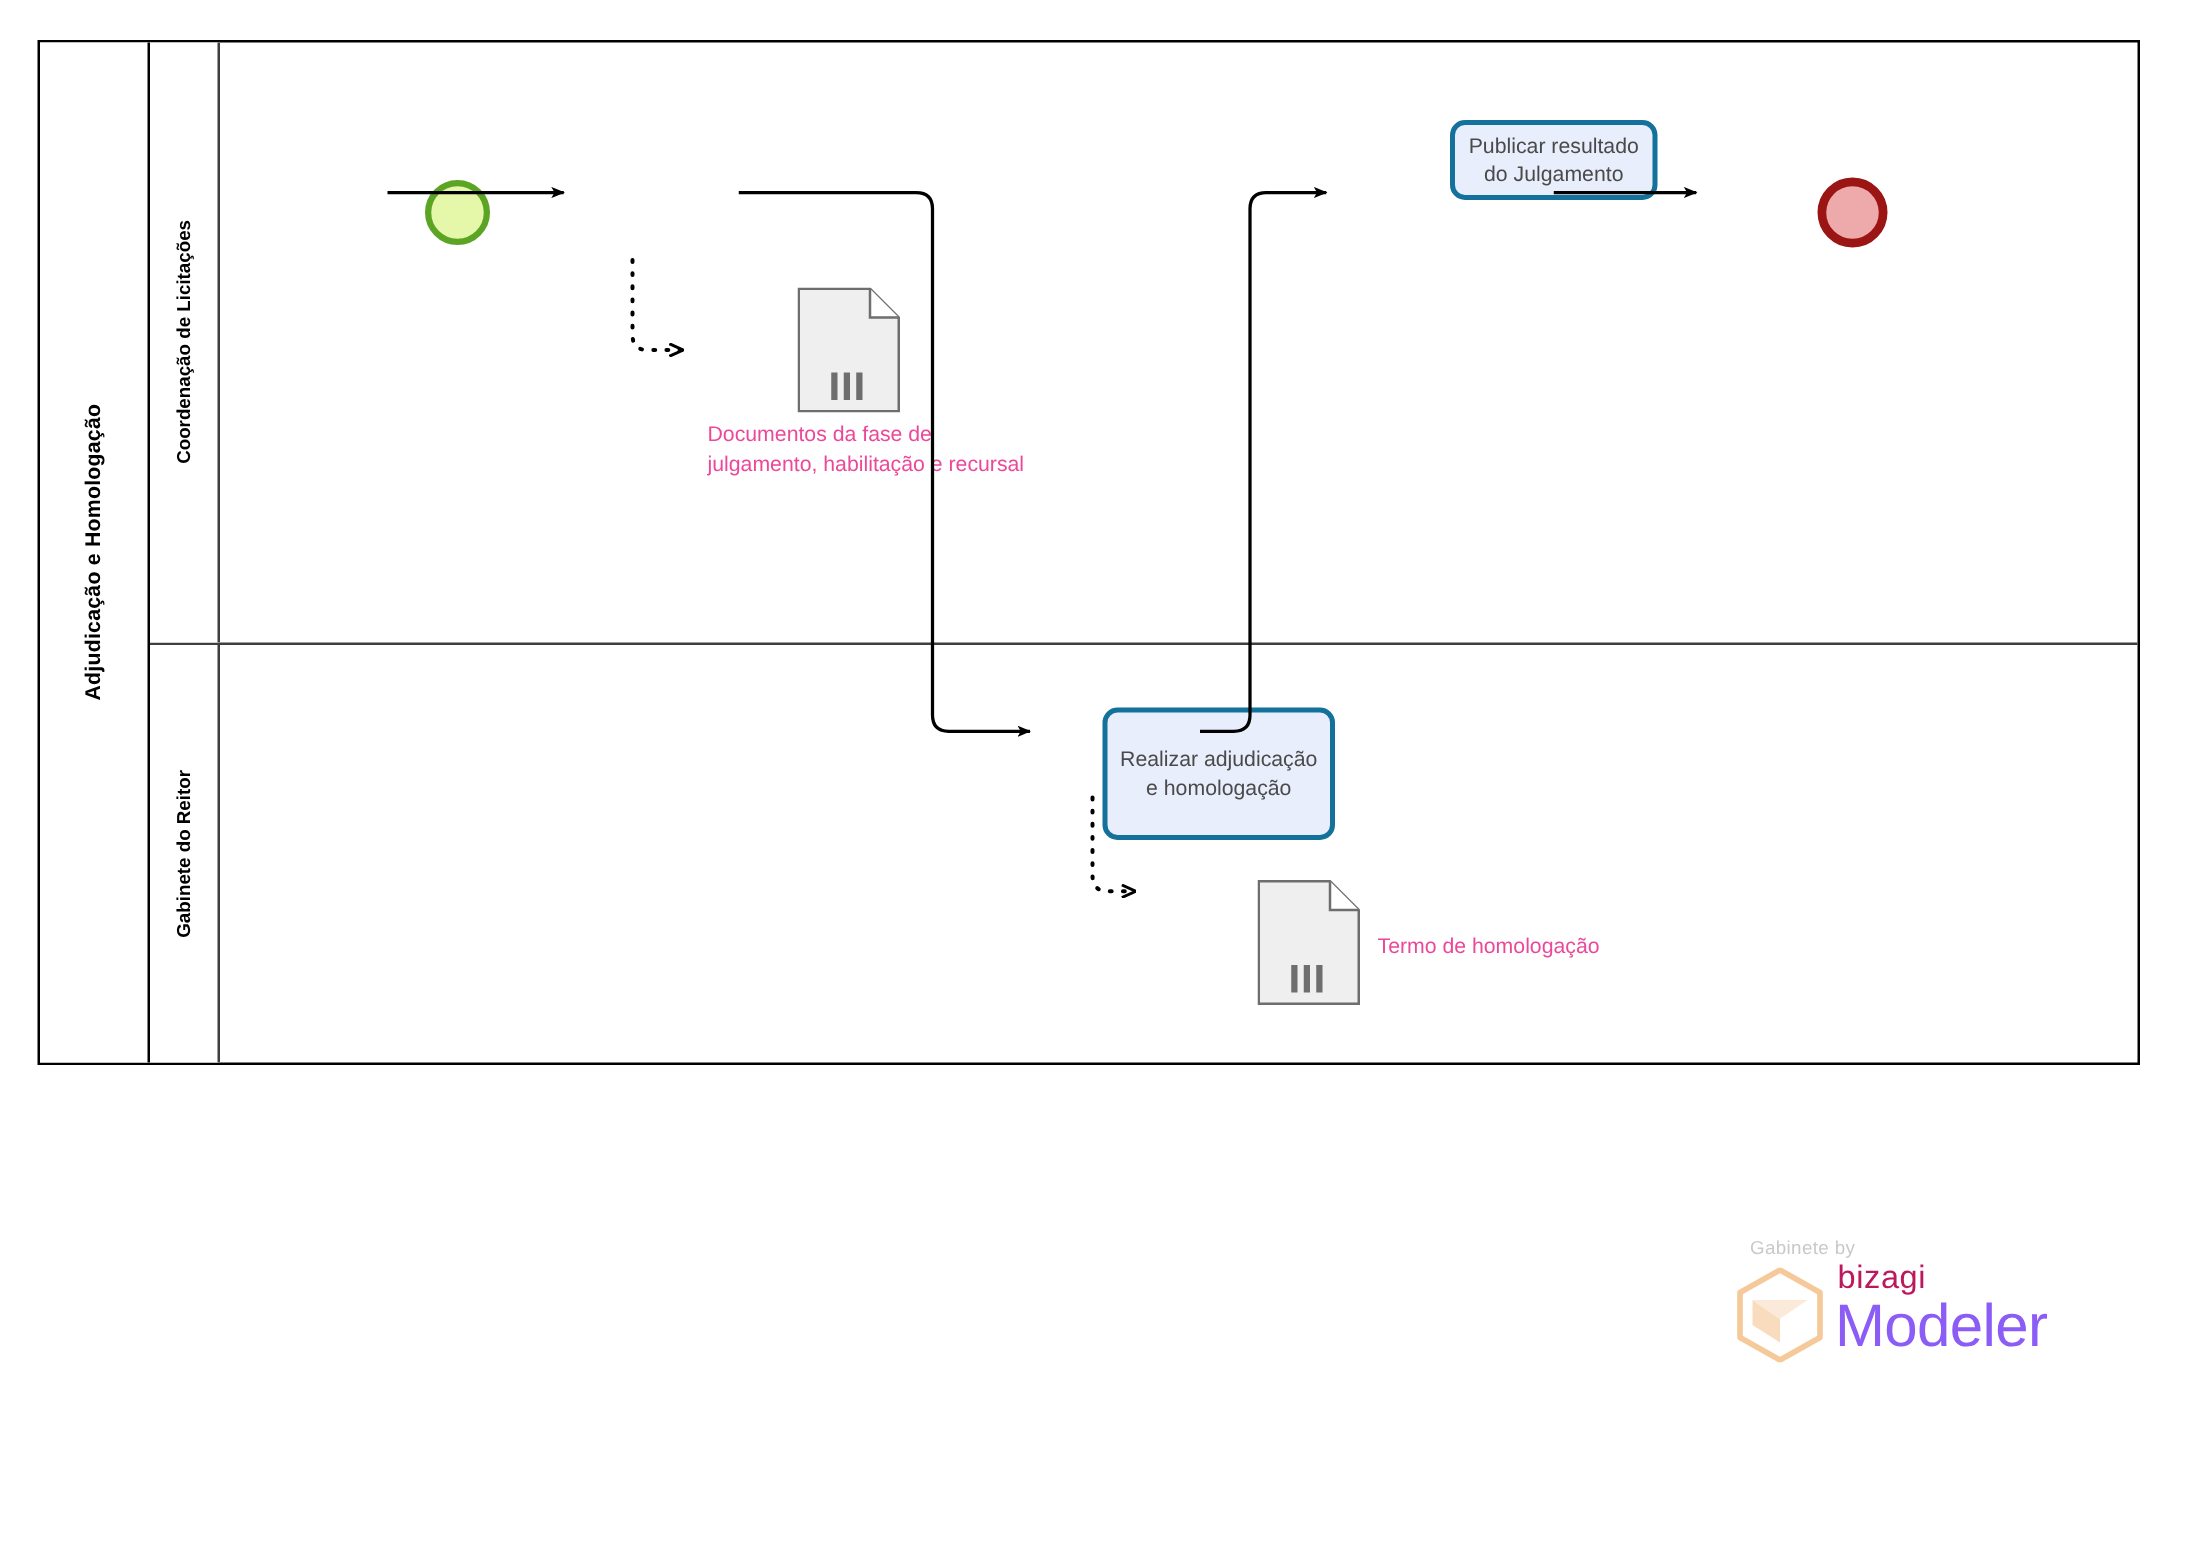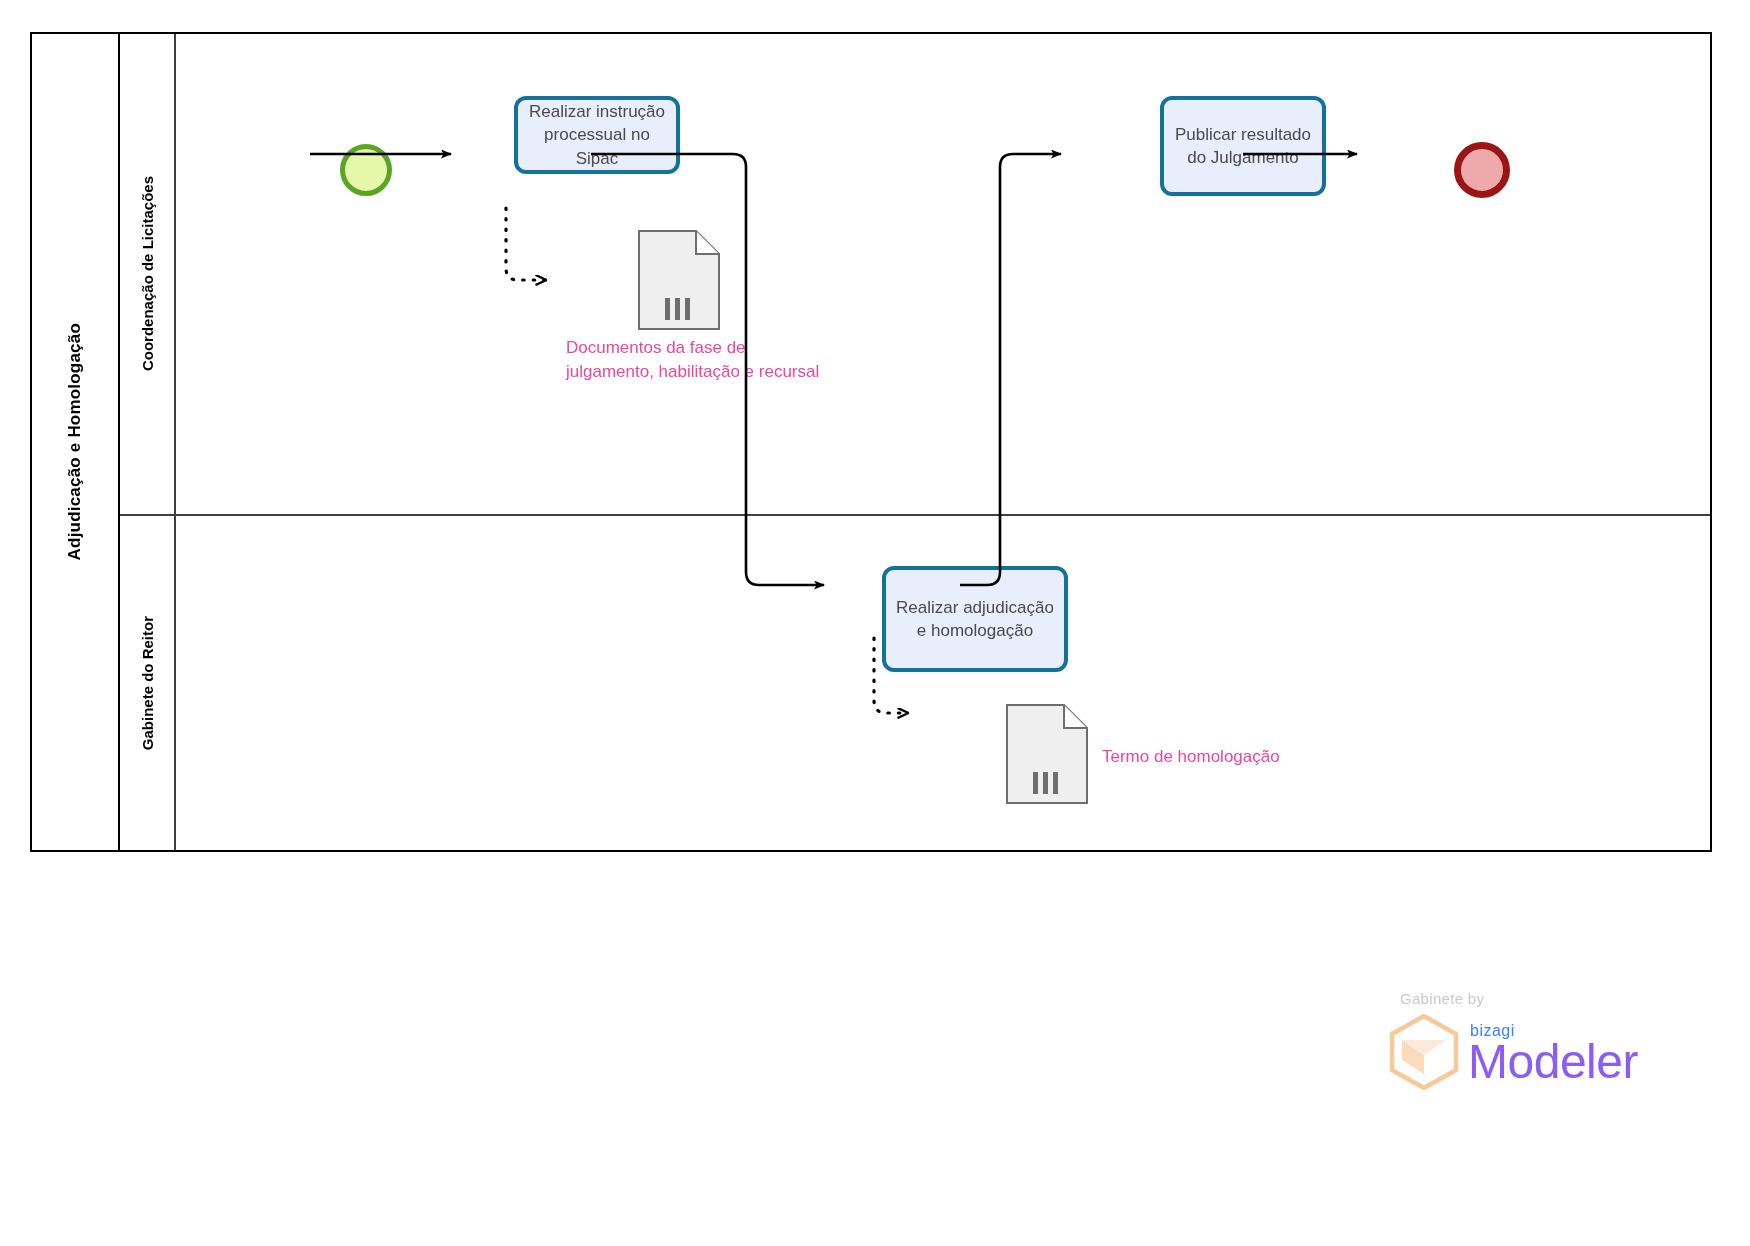--- a/index.html
+++ b/index.html
@@ -171,23 +171,23 @@
     color: #c9c9c9;
     letter-spacing: 0.3px;
   }
   .brand-hex {
     position: absolute;
     left: 0; top: 24px;
     width: 72px; height: 76px;
   }
   .brand-bizagi {
     position: absolute;
-    left: 82px; top: 32px;
-    font-size: 16px;
-    color: #3b82f6;
+    left: 82px; top: 16px;
+    font-size: 26px;
+    color: #be185d;
     letter-spacing: 0.5px;
   }
   .brand-modeler {
     position: absolute;
     left: 80px; top: 48px;
     font-size: 48px;
     color: #8b5cf6;
     letter-spacing: -0.5px;
     line-height: 1;
   }
@@ -206,36 +206,33 @@
     <div class="lanes">
 
       <div class="lane lane-1">
         <div class="lane-header">
           <span class="lane-header-text">Coordenação de Licitações</span>
         </div>
         <div class="lane-body">
 
           <div class="event start-event" style="left:164px; top:110px;"></div>
 
-          <div class="task" style="left:338px; top:62px; width:166px; height:78px;">
-            <span>Realizar instrução processual no Sipac</span>
-          </div>
 
           <div class="doc" style="left:462px; top:196px;">
             <svg width="82" height="100" viewBox="0 0 82 100">
               <path d="M1,1 H58 L81,24 V99 H1 Z" fill="#efefef" stroke="#6e6e6e" stroke-width="2" stroke-linejoin="miter"></path>
               <path d="M58,1 L58,24 L81,24" fill="#ffffff" stroke="#6e6e6e" stroke-width="2" stroke-linejoin="miter"></path>
               <rect x="27" y="68" width="5" height="22" fill="#6e6e6e"></rect>
               <rect x="37" y="68" width="5" height="22" fill="#6e6e6e"></rect>
               <rect x="47" y="68" width="5" height="22" fill="#6e6e6e"></rect>
             </svg>
           </div>
           <div class="doc-label" style="left:390px; top:302px; width:260px;">Documentos da fase de julgamento, habilitação e recursal</div>
 
-          <div class="task" style="left:984px; top:62px; width:166px; height:100px;">
+          <div class="task" style="left:984px; top:62px; width:166px; height:64px;">
             <span>Publicar resultado do Julgamento</span>
           </div>
 
           <div class="event end-event" style="left:1278px; top:108px;"></div>
 
         </div>
       </div>
 
       <div class="lane lane-2">
         <div class="lane-header">

